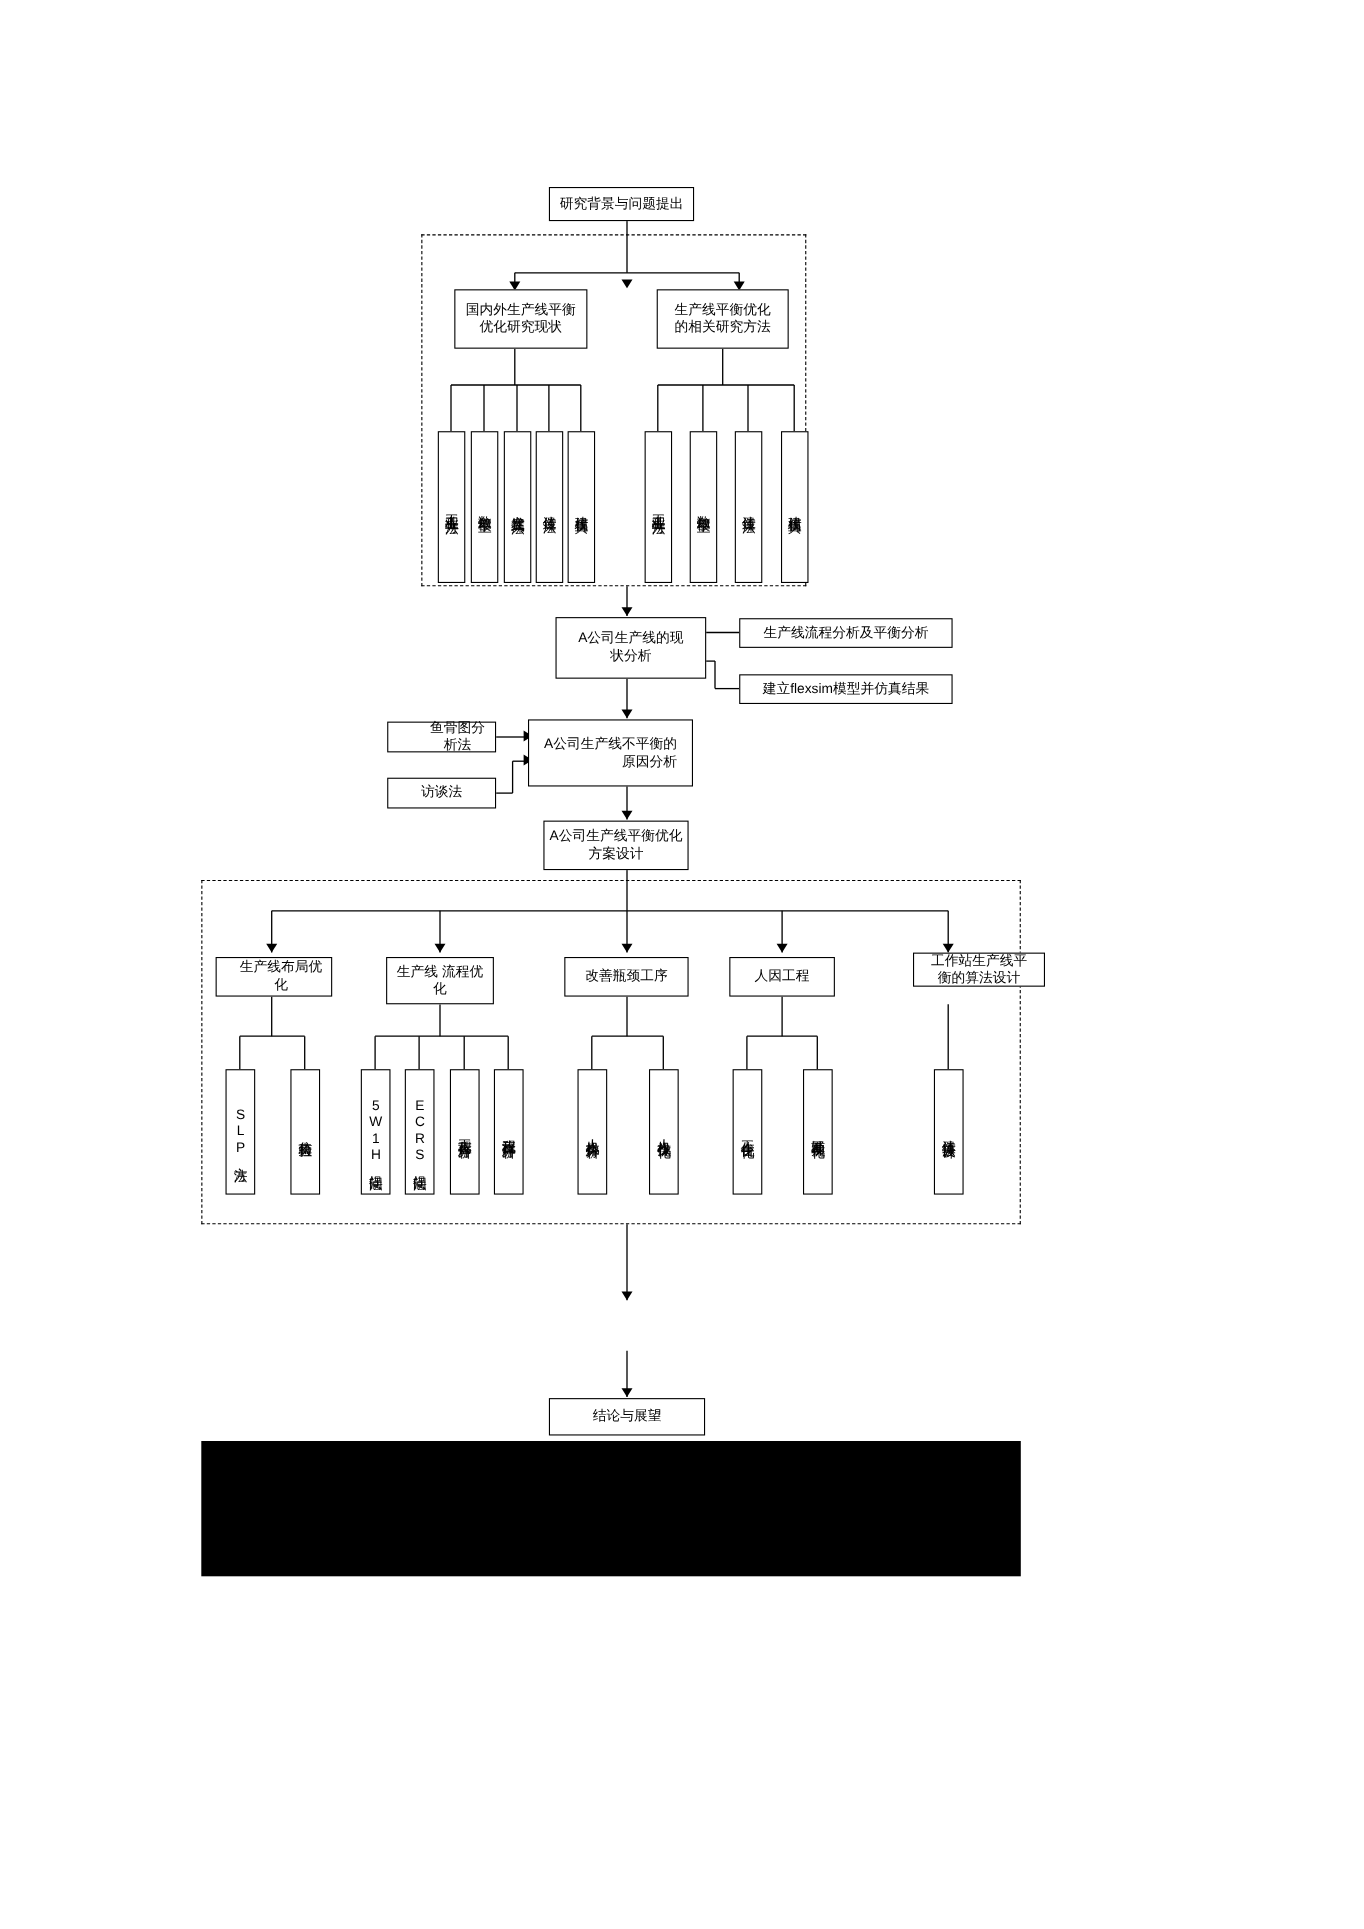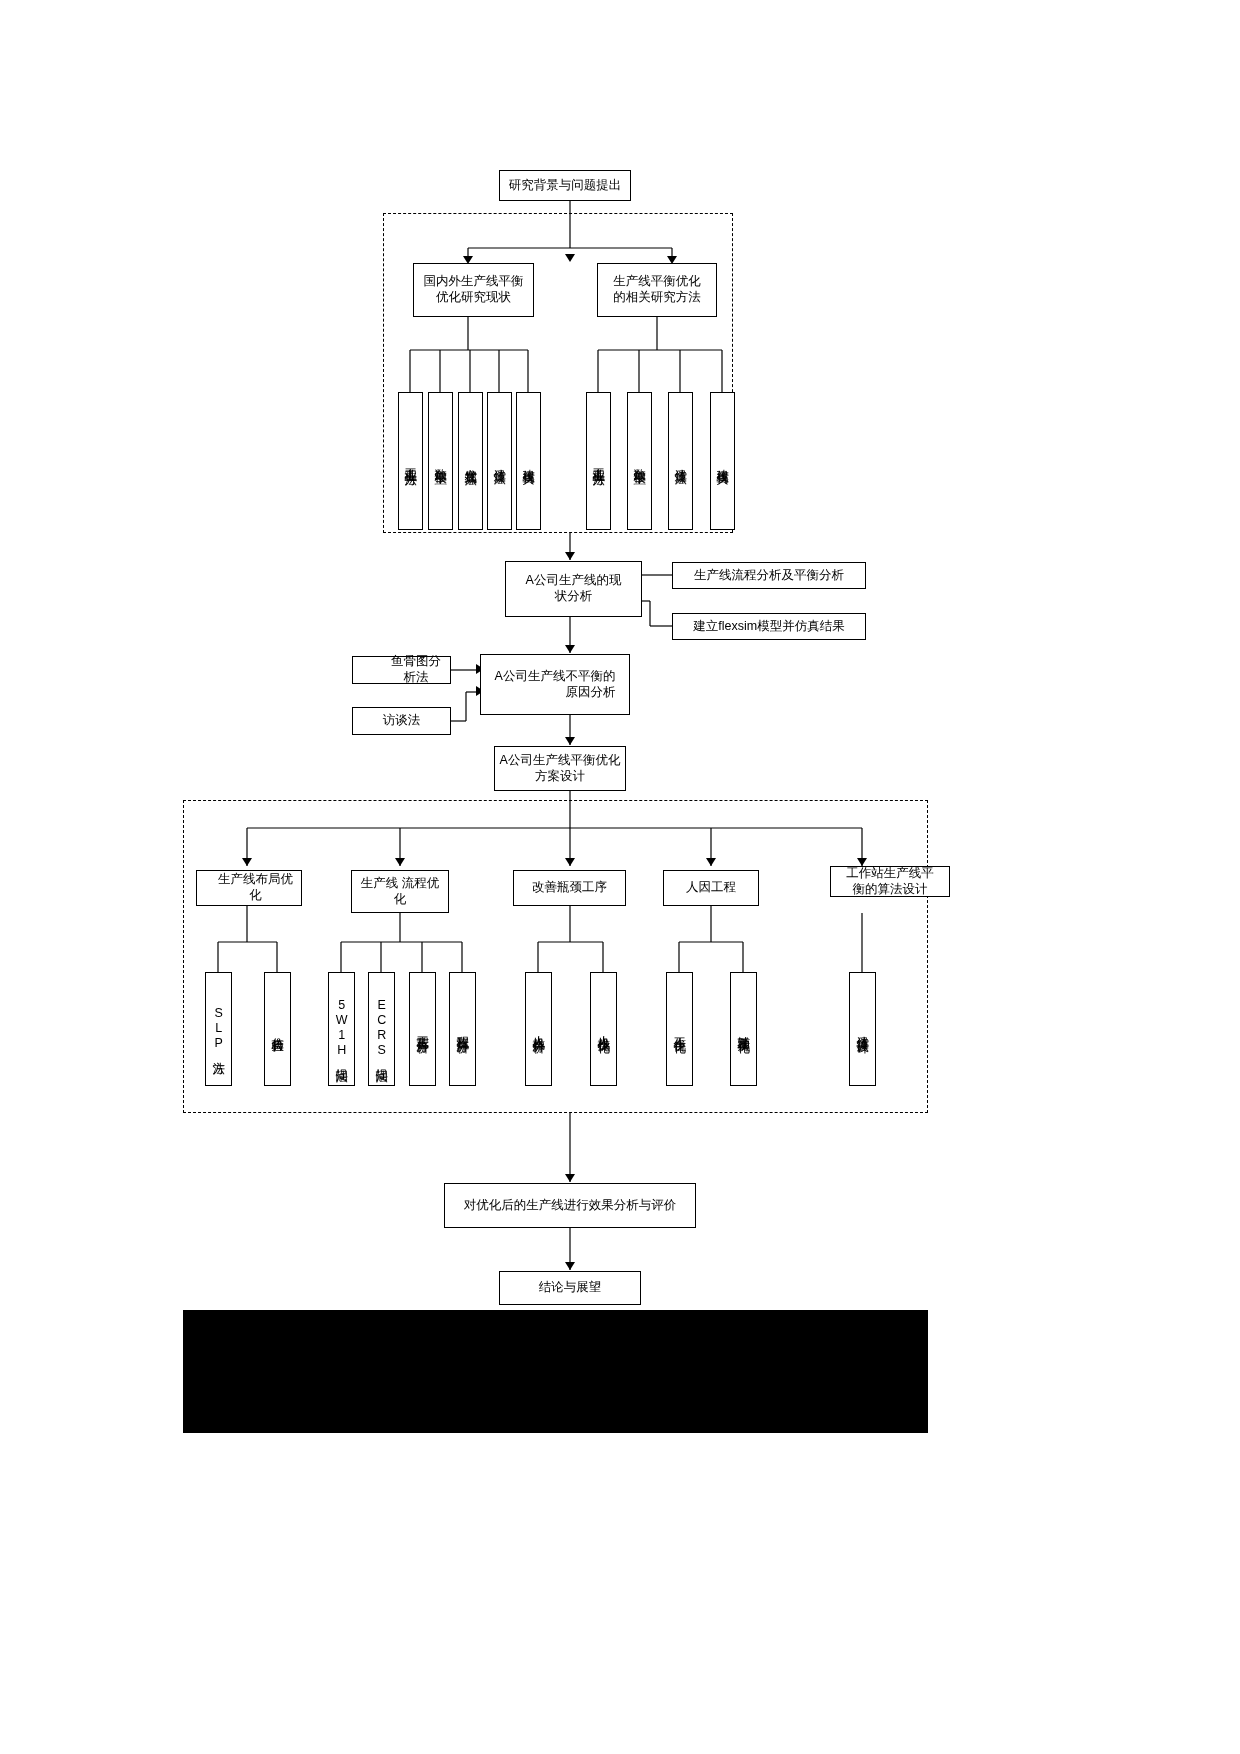--- a/index.html
+++ b/index.html
@@ -227,19 +227,18 @@
   <div class="node vert" style="left:449px; top:972px; width:27px; height:114px;">流程程序分析</div>
 
   <div class="node vert" style="left:525px; top:972px; width:27px; height:114px;">人机操作分析</div>
   <div class="node vert" style="left:590px; top:972px; width:27px; height:114px;">人机操作优化</div>
 
   <div class="node vert" style="left:666px; top:972px; width:27px; height:114px;">工作台优化</div>
   <div class="node vert" style="left:730px; top:972px; width:27px; height:114px;">辅助工具优化</div>
 
   <div class="node vert" style="left:849px; top:972px; width:27px; height:114px;">遗传算法设计</div>
 
-  <div class="node" style="left:444px; top:1183px; width:252px; height:45px;">对优化后的生产线进行效果分析与评价</div>
 
   <div class="node" style="left:499px; top:1271px; width:142px; height:34px;">结论与展望</div>
 
   <div class="blackbar" style="left:183px; top:1310px; width:745px; height:123px;"></div>
 
 </div>
 
 </body></html>

